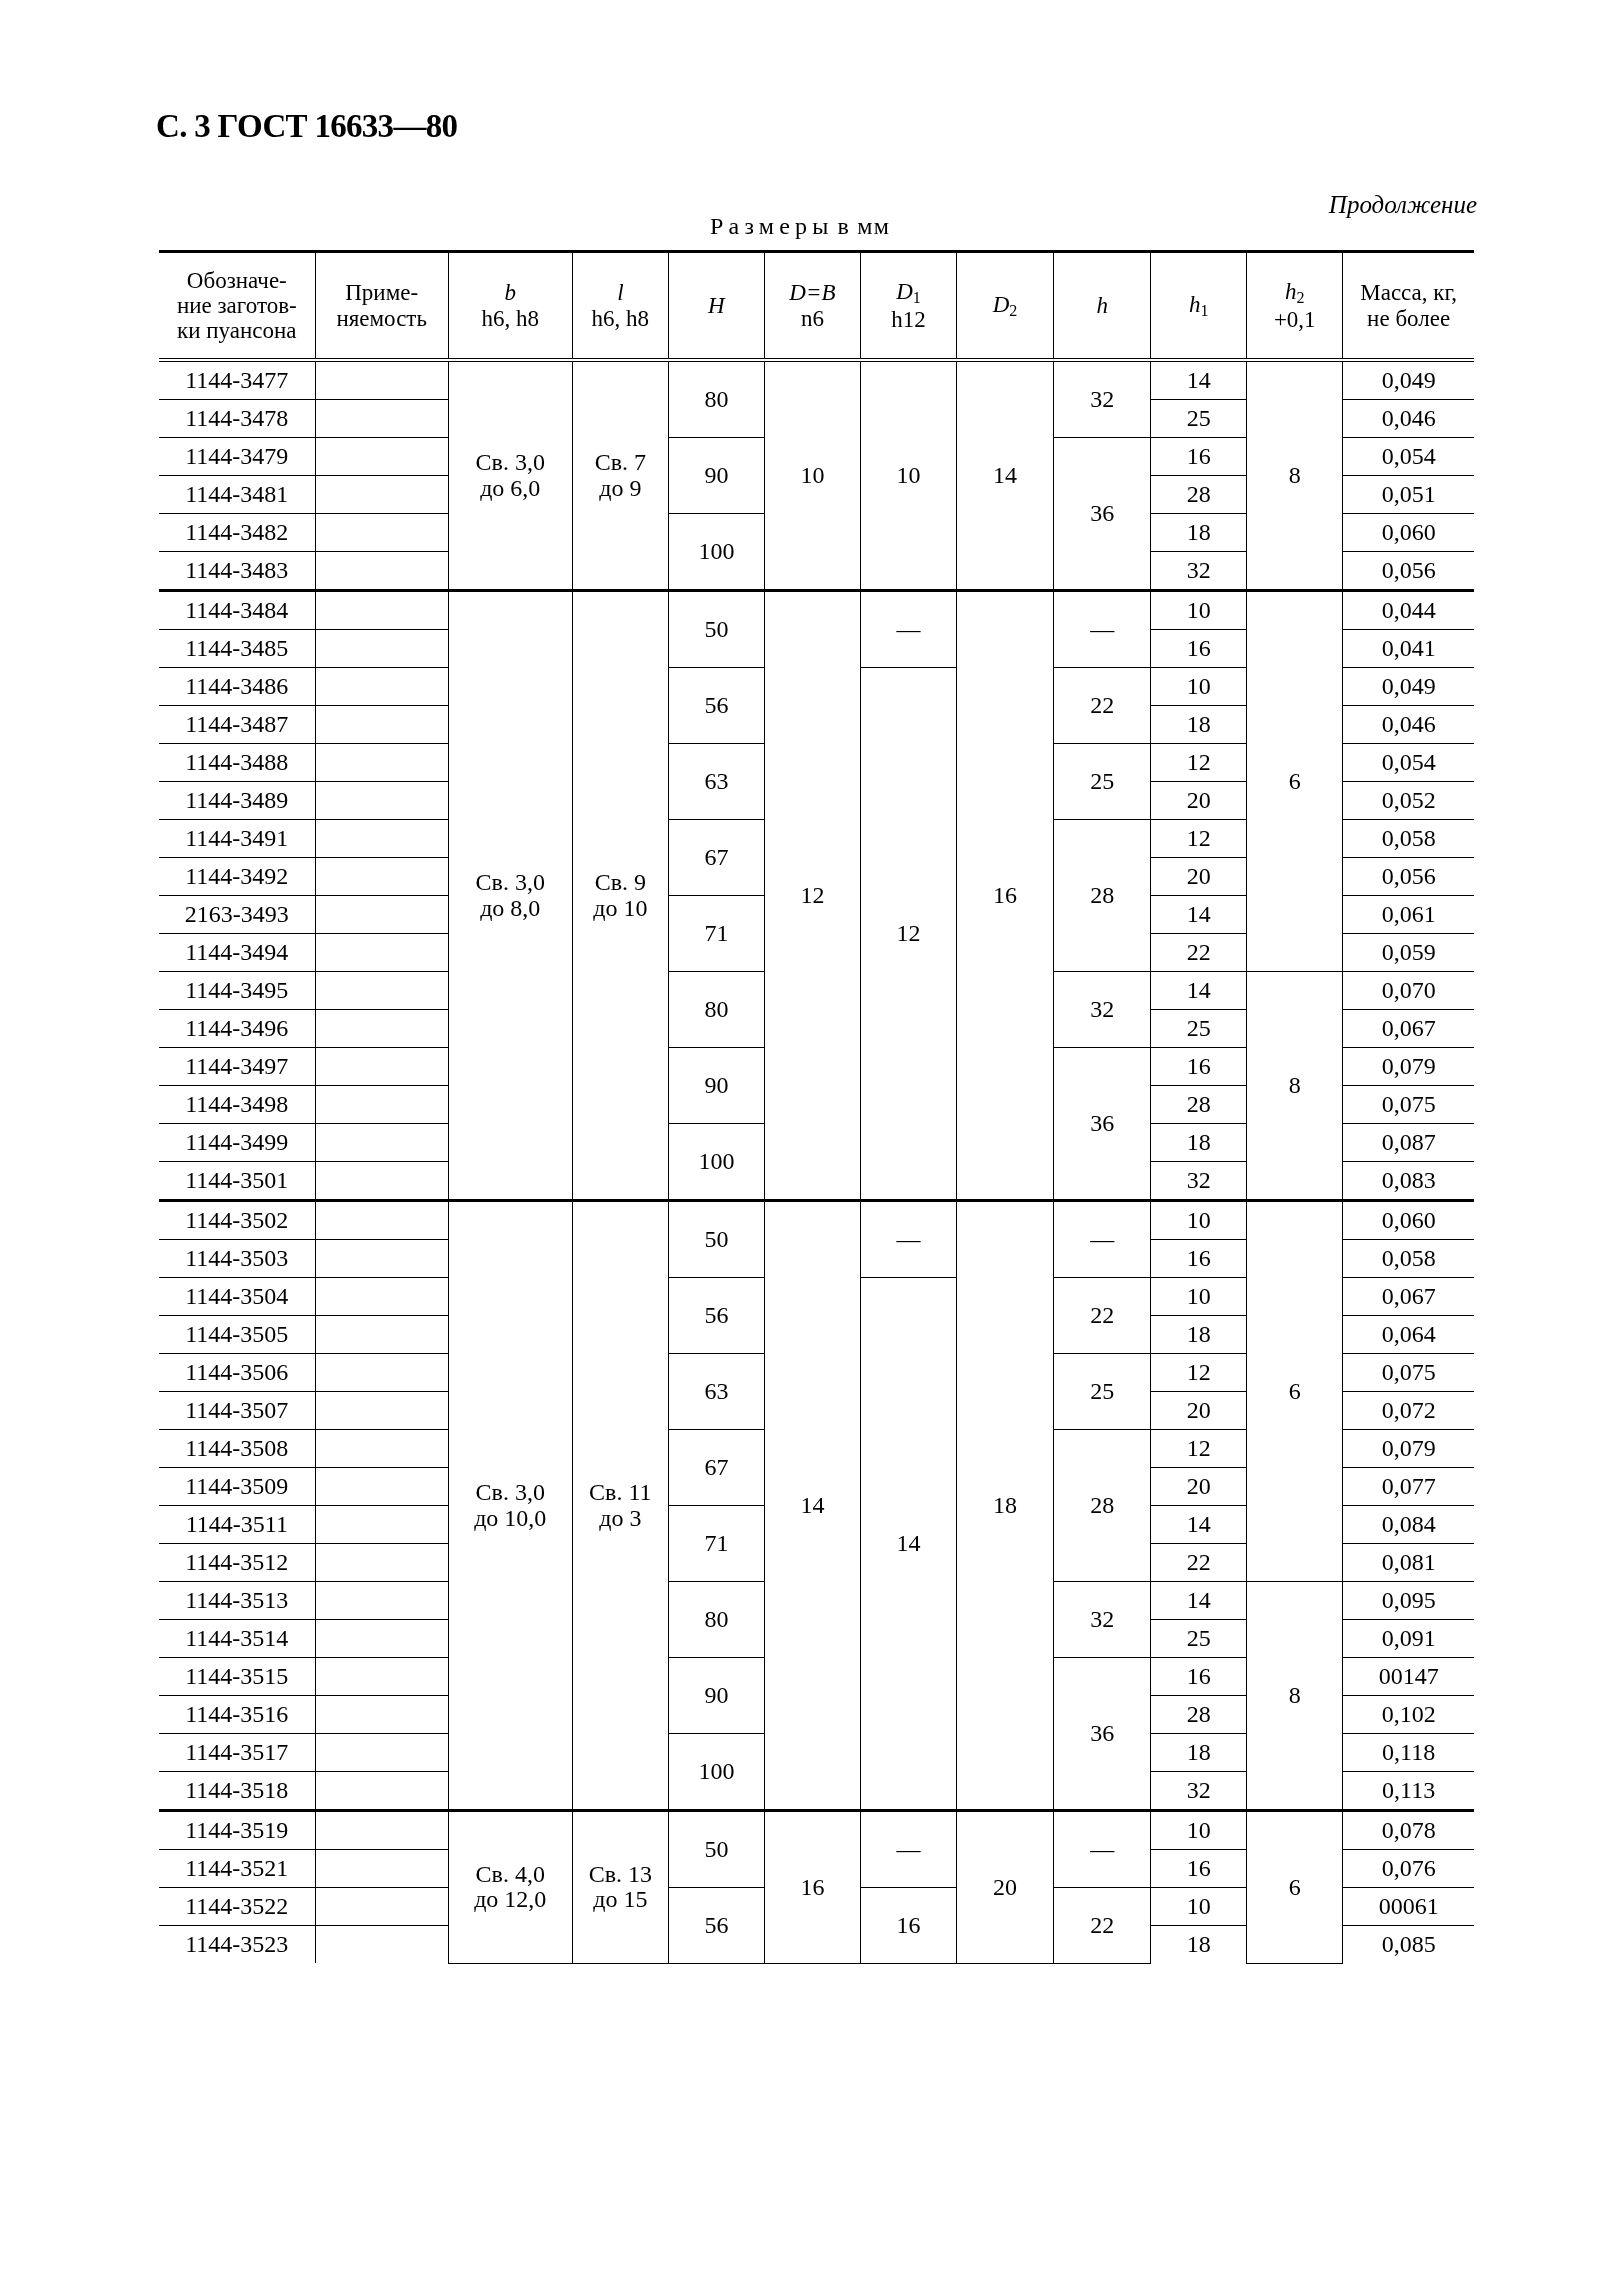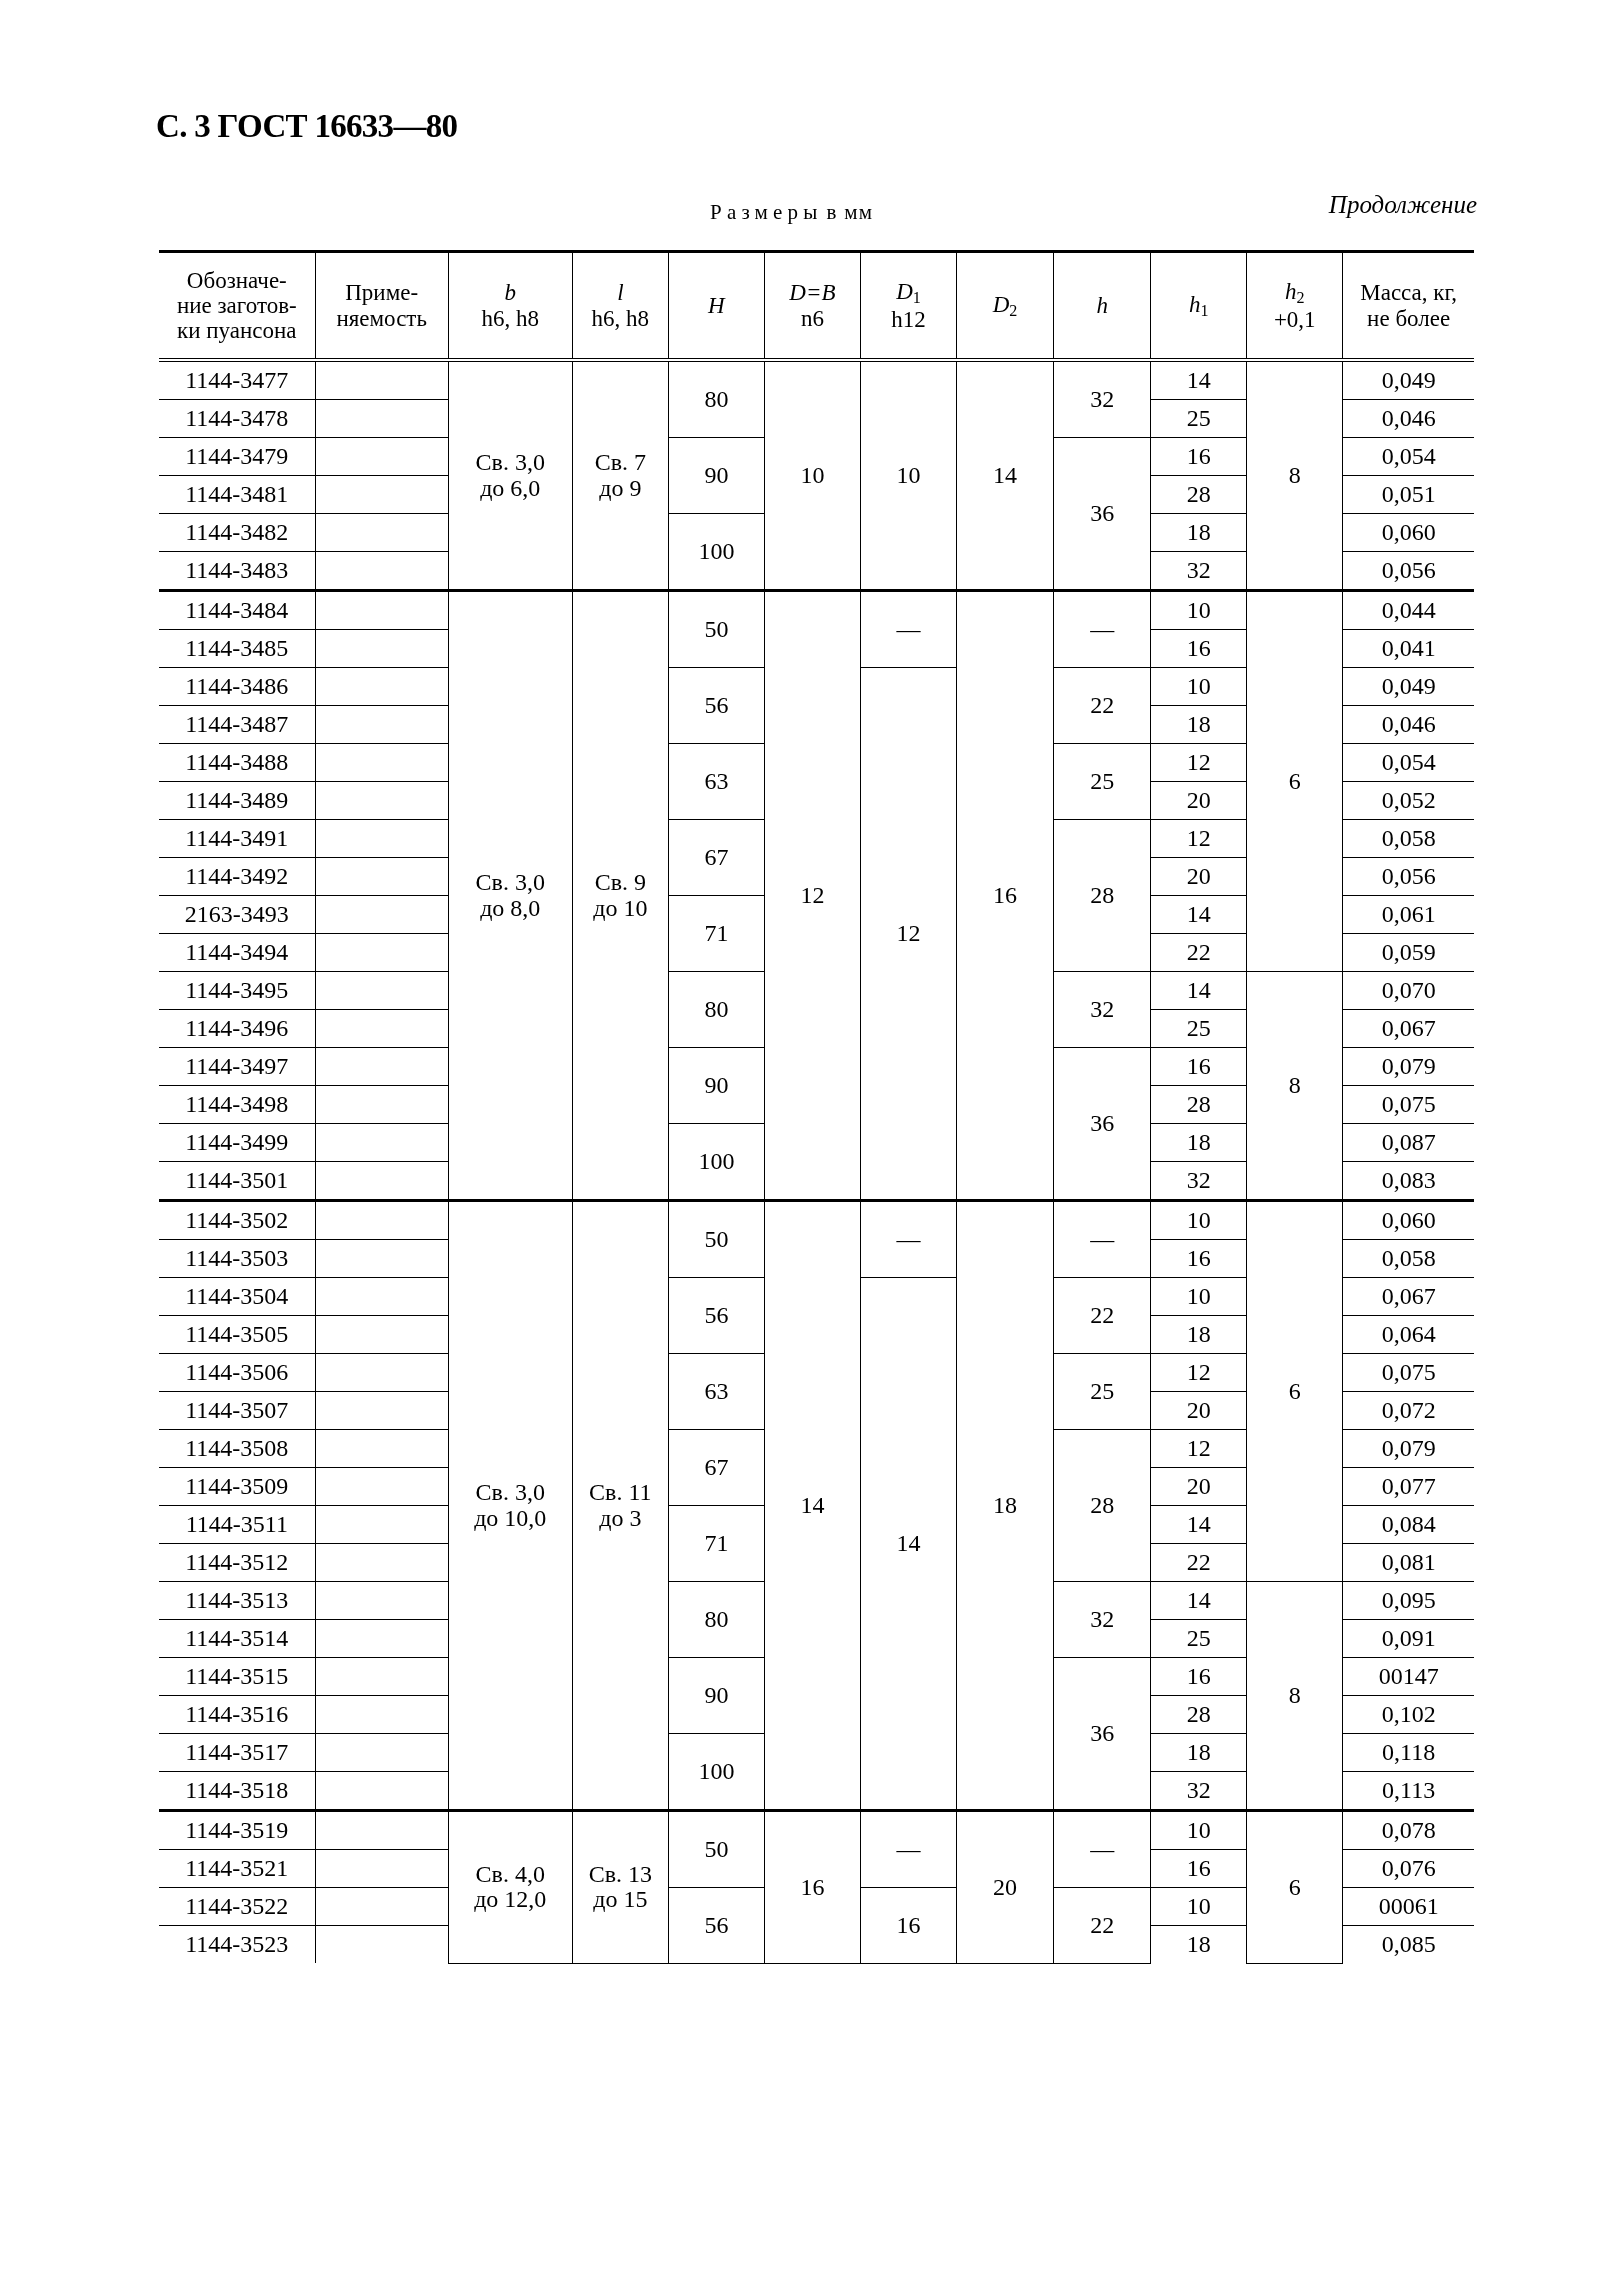--- a/index.html
+++ b/index.html
@@ -1,19 +1,19 @@
 <!DOCTYPE html>
 <html style="font-size:10.5px"><head>
 <meta charset="utf-8">
 <style>
   html, body { margin: 0; padding: 0; background: #ffffff; }
   body { width: 1622px; height: 2295px; position: relative; font-family: "Liberation Serif", "DejaVu Serif", serif; color: #000; overflow: hidden; }
   .page-header { position: absolute; left: 156px; top: 108px; font-size: 33px; font-weight: bold; letter-spacing: -0.7px; text-align: center; }
   .continuation { position: absolute; right: 145px; top: 191px; font-size: 25px; font-style: italic; }
-  .units { position: absolute; left: 710px; top: 200px; font-size: 21px; letter-spacing: 5.2px; }
+  .units { position: absolute; left: 710px; top: 213px; font-size: 24px; letter-spacing: 5.2px; }
   .units span.u2 { letter-spacing: 1.3px; margin-left: 3.9px; }
   table.main { position: absolute; left: 159px; top: 250px; width: 1315px; border-collapse: collapse; table-layout: fixed; }
   table.main td, table.main th { border-left: 1.3px solid #000; border-right: 1.3px solid #000; padding: 0; text-align: center; vertical-align: middle; font-size: 24px; font-weight: normal; line-height: 1.05; }
   table.main tr > *:first-child { border-left: none; }
   table.main tr > *:last-child { border-right: none; }
   table.main thead th { border-top: 3.3px solid #000; height: 105px; font-size: 23px; line-height: 1.1; }
   table.main thead tr { border-bottom: 4.6px double #000; }
   table.main tbody td { height: 37px; border-top: 1.3px solid #000; border-bottom: 1.3px solid #000; }
   table.main tbody tr.grp-start td { border-top: 3.3px solid #000; }
   table.main tbody tr.last td { border-bottom: none; }

